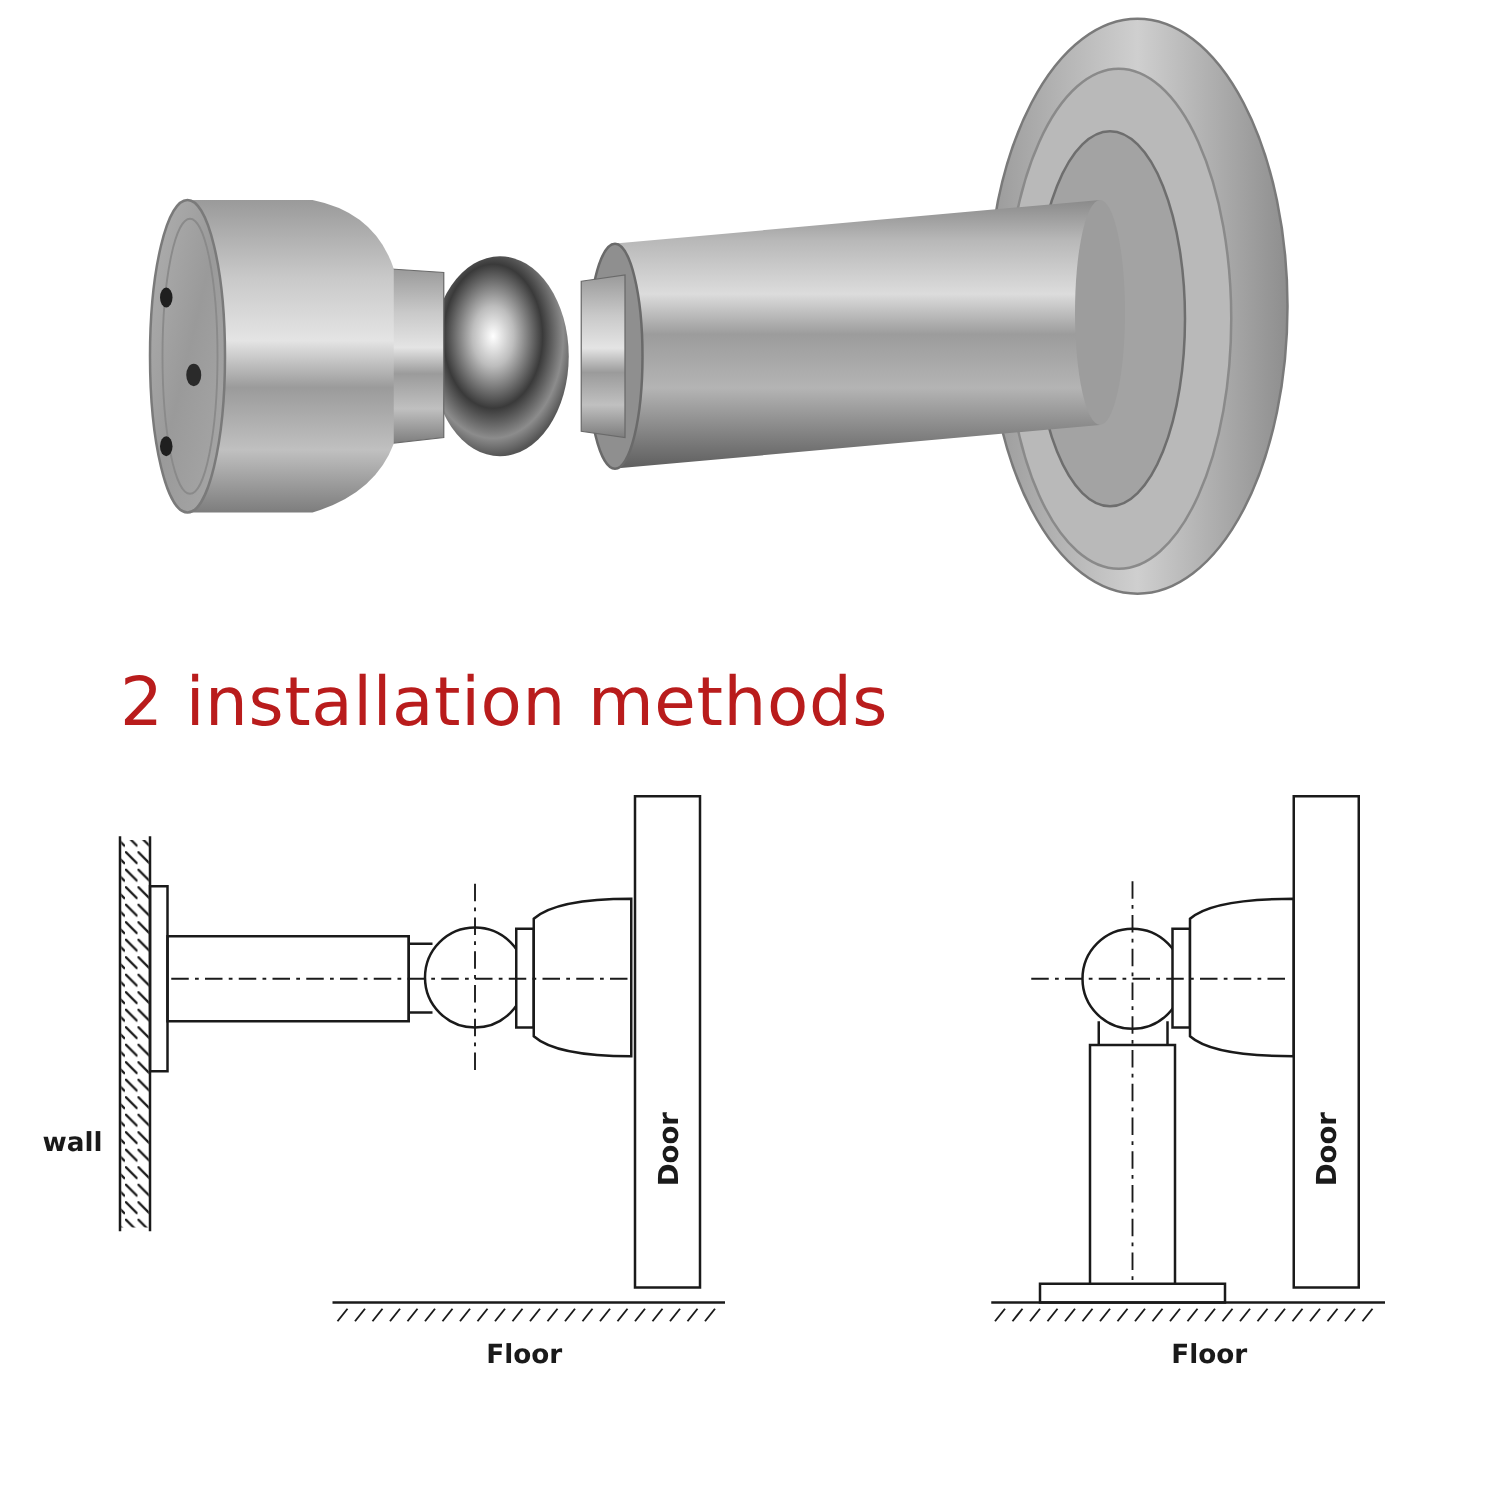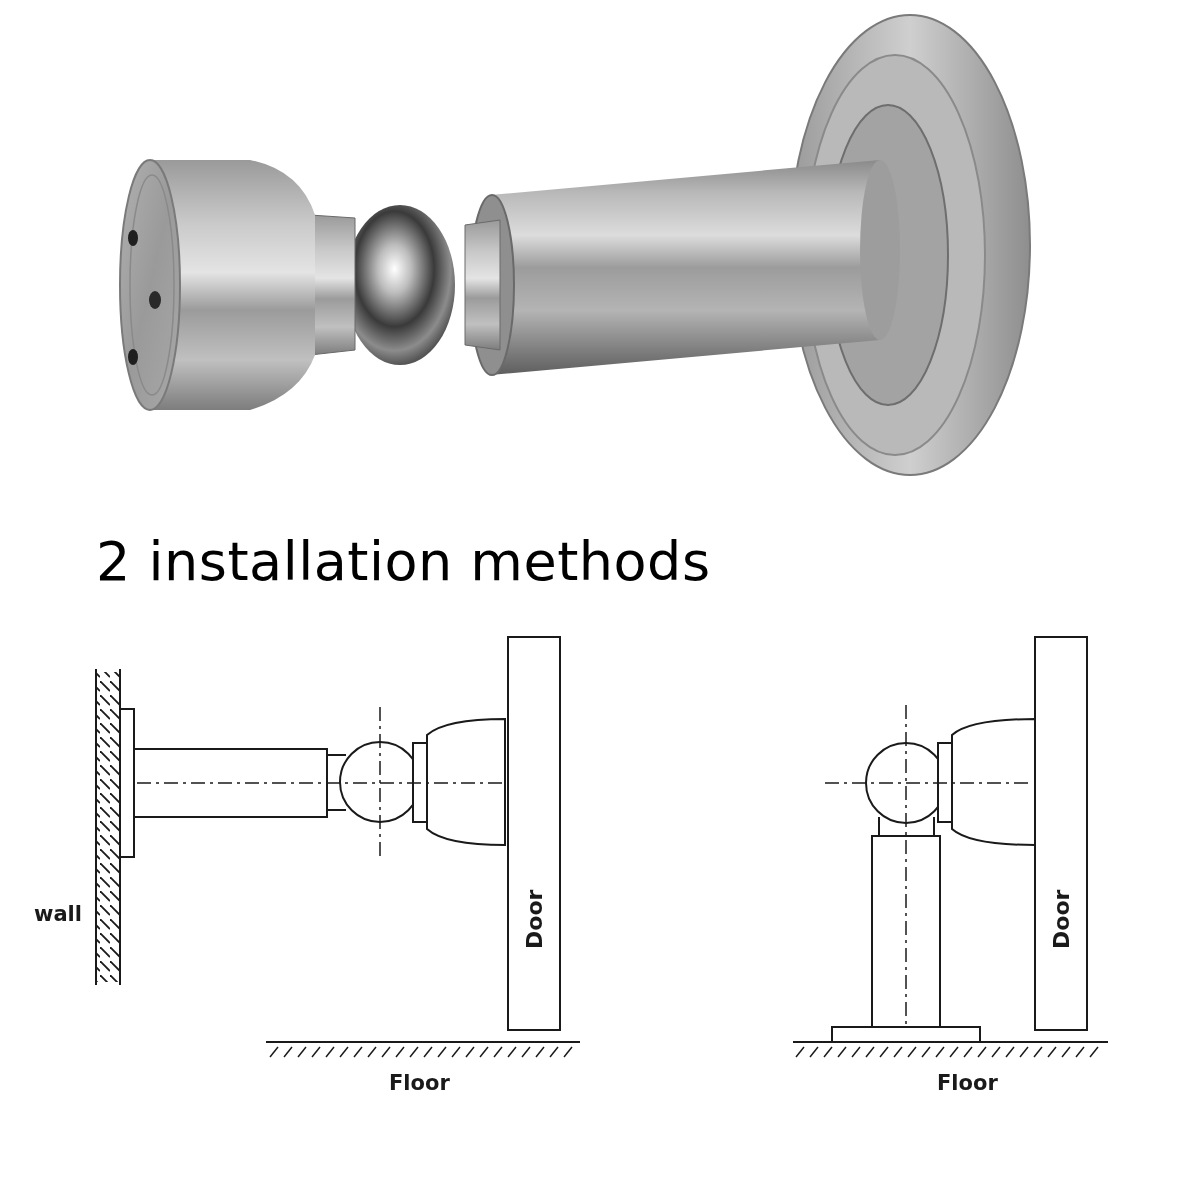--- a/index.html
+++ b/index.html
@@ -1,20 +1,20 @@
 <!DOCTYPE html>
 <html><head>
   <meta charset="utf-8">
   <style>
     html, body { margin: 0; padding: 0; background: #ffffff; }
     body { width: 1200px; height: 1200px; position: relative; overflow: hidden;
            font-family: "DejaVu Sans", "Liberation Sans", sans-serif; color: #1a1a1a; }
     .product { position: absolute; left: 0; top: 0; width: 1200px; height: 500px; }
     .title { position: absolute; left: 96px; top: 530px; font-size: 54px; font-weight: 400;
-             letter-spacing: 0.5px; color: #000000; white-space: nowrap; }
+             letter-spacing: 0.5px; color: #b91c1c; white-space: nowrap; }
     .diagram { position: absolute; left: 0; top: 607px; width: 1132px; height: 560px; font-weight: bold; }
     .lbl { font-family: "DejaVu Sans", "Liberation Sans", sans-serif; fill: #1a1a1a; }
   </style>
 </head>
 <body>
 
 <div class="product">
   <svg width="1200" height="500" viewBox="0 0 1200 500" xmlns="http://www.w3.org/2000/svg">
     <defs>
       <linearGradient id="cyl" x1="0" y1="0" x2="0" y2="1">

